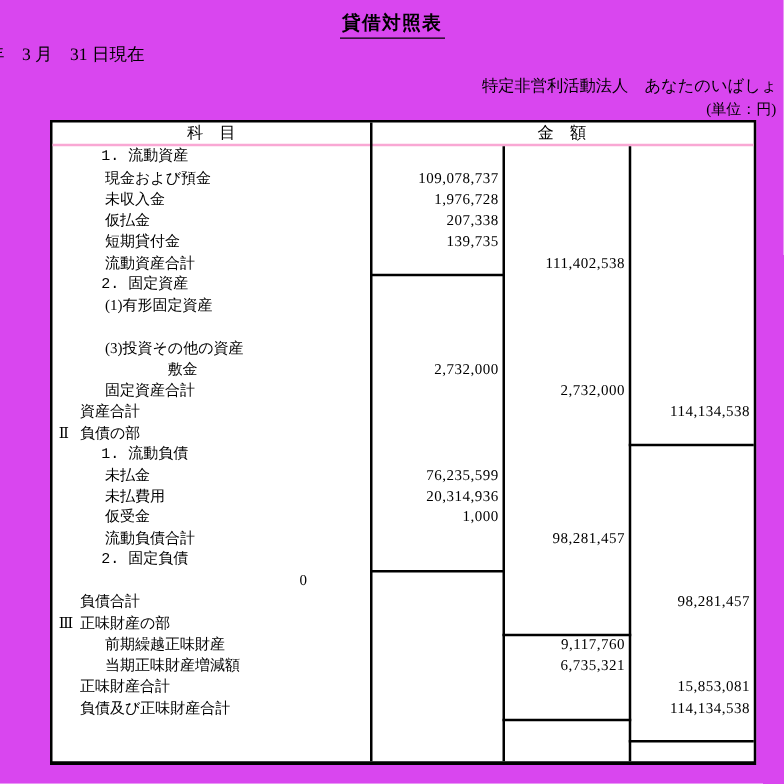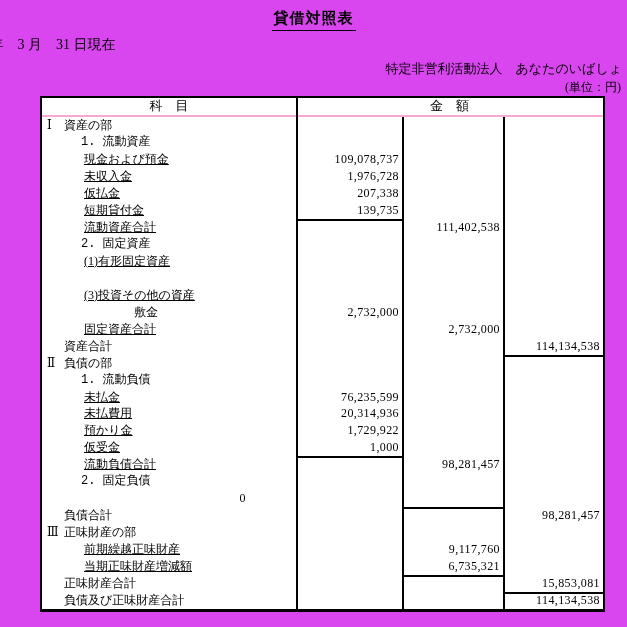--- a/index.html
+++ b/index.html
@@ -32,21 +32,21 @@
   .tbody { position:absolute; top:19px; left:0; width:561px; }
   .row { display:flex; height:16.97px; font-size:12px; line-height:16.9px; white-space:nowrap; }
   .cell { overflow:hidden; }
   .subject { width:254px; }
   .num { text-align:right; padding-right:3px; letter-spacing:0.4px; }
   .c1 { width:106px; } .c2 { width:101px; } .c3 { flex:1; }
   .prefix { display:inline-block; width:17px; }
   .ind0 { padding-left:5px; }
   .ind1 { padding-left:22px; }
   .ind2 { padding-left:39px;font-family:Liberation Mono, monospace; }
-  .ind3 { padding-left:42px;text-decoration:underline; }
+  .ind3 { padding-left:42px; }
   .ind4 { padding-left:92px; }
 
   .vline { position:absolute; width:2px; background:#000; top:0; }
   .v-divider { left:254px; height:511px; }
   .v-col2 { left:360px; top:19px; height:492px; }
   .v-col3 { left:461px; top:19px; height:492px; }
   .hline { position:absolute; height:2px; background:#000; }
   .h-c1a { left:254px; width:108px; top:121px; }
   .h-c1b { left:254px; width:108px; top:358px; }
   .h-c2a { left:360px; width:103px; top:409px; }
@@ -71,26 +71,20 @@
   <div class="unit-note">(単位：円)</div>
 
   <div class="bs-table">
     <div class="thead">
       <div class="th-subject">科　目</div>
       <div class="th-amount">金　額</div>
     </div>
 
     <div class="tbody">
         <div class="row">
-          <div class="cell subject ind0"><span class="prefix">Ⅰ</span><span>資産の部</span></div>
-          <div class="cell num c1"></div>
-          <div class="cell num c2"></div>
-          <div class="cell num c3"></div>
-        </div>
-        <div class="row">
           <div class="cell subject ind2"><span>1. 流動資産</span></div>
           <div class="cell num c1"></div>
           <div class="cell num c2"></div>
           <div class="cell num c3"></div>
         </div>
         <div class="row">
           <div class="cell subject ind3"><span>現金および預金</span></div>
           <div class="cell num c1">109,078,737</div>
           <div class="cell num c2"></div>
           <div class="cell num c3"></div>
@@ -174,26 +168,20 @@
         </div>
         <div class="row">
           <div class="cell subject ind3"><span>未払金</span></div>
           <div class="cell num c1">76,235,599</div>
           <div class="cell num c2"></div>
           <div class="cell num c3"></div>
         </div>
         <div class="row">
           <div class="cell subject ind3"><span>未払費用</span></div>
           <div class="cell num c1">20,314,936</div>
-          <div class="cell num c2"></div>
-          <div class="cell num c3"></div>
-        </div>
-        <div class="row">
-          <div class="cell subject ind3"><span>預かり金</span></div>
-          <div class="cell num c1">1,729,922</div>
           <div class="cell num c2"></div>
           <div class="cell num c3"></div>
         </div>
         <div class="row">
           <div class="cell subject ind3"><span>仮受金</span></div>
           <div class="cell num c1">1,000</div>
           <div class="cell num c2"></div>
           <div class="cell num c3"></div>
         </div>
         <div class="row">

